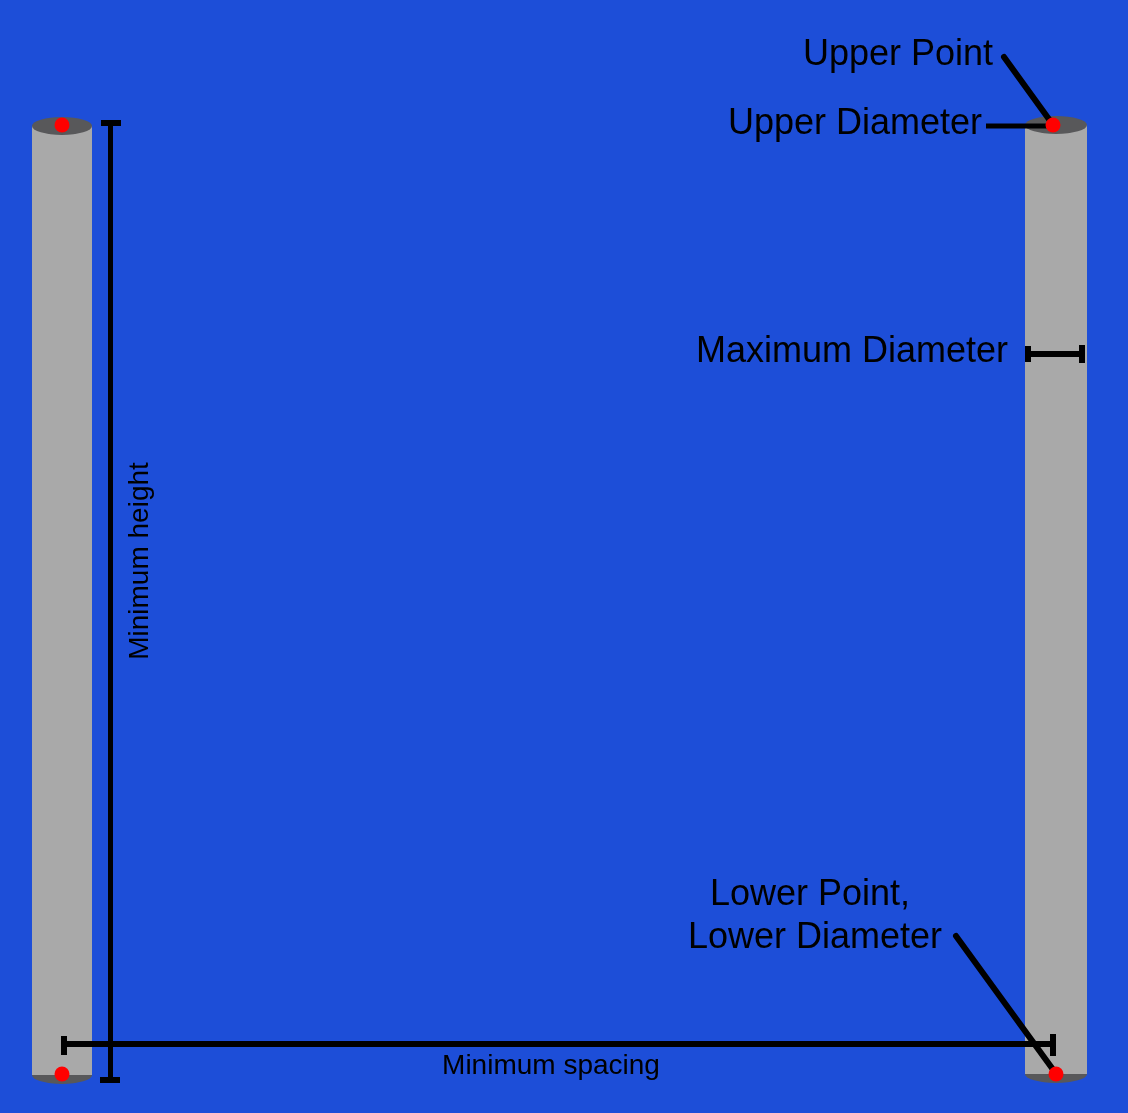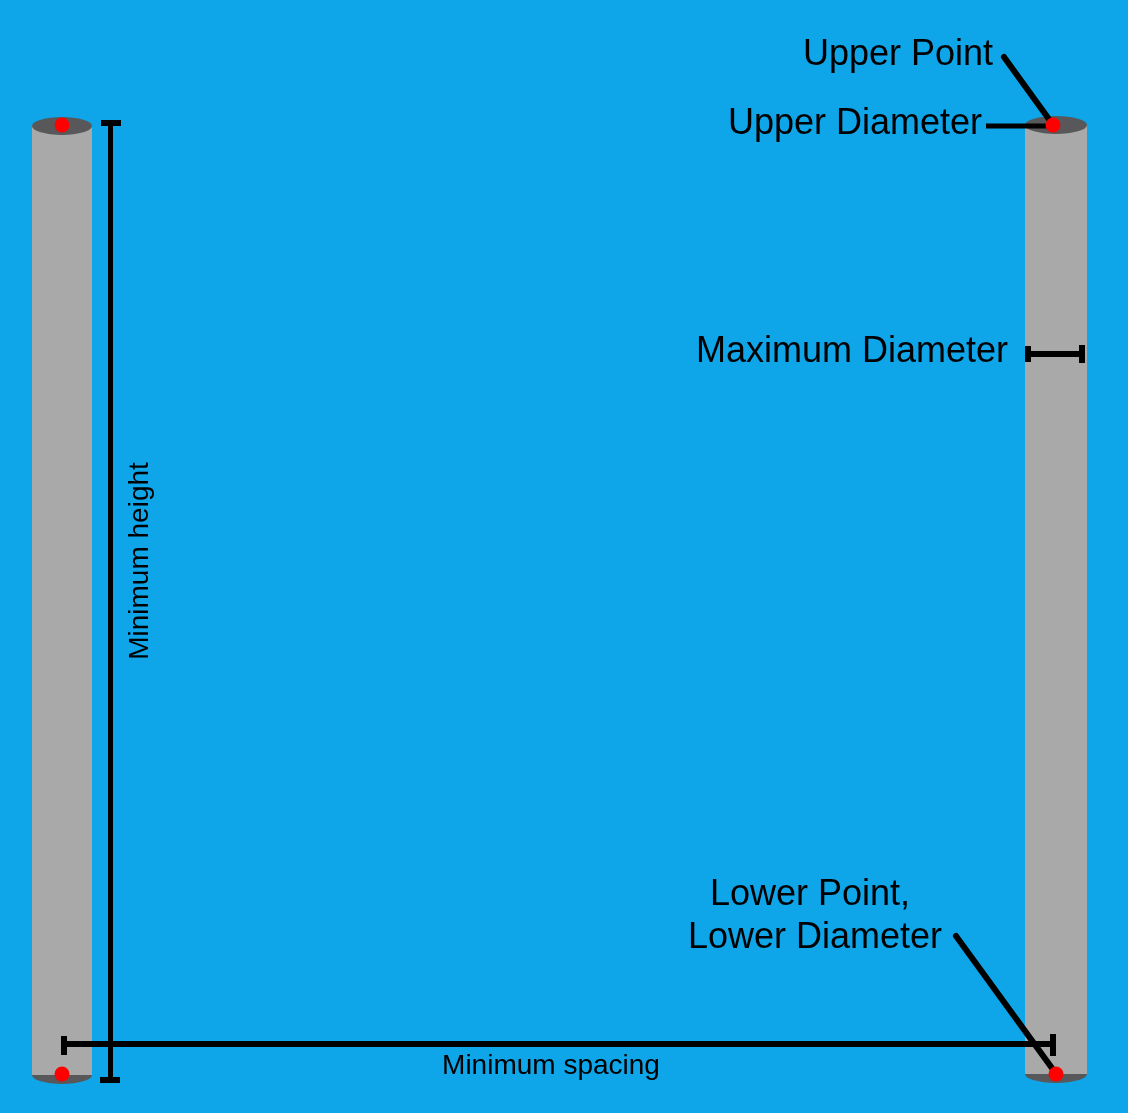--- a/index.html
+++ b/index.html
@@ -5,21 +5,21 @@
   html, body {
     margin: 0;
     padding: 0;
     background: #ffffff;
     font-family: "Liberation Sans", sans-serif;
   }
   .canvas {
     position: relative;
     width: 1128px;
     height: 1113px;
-    background: #0ea5e9;
+    background: #1d4ed8;
     overflow: hidden;
   }
   svg text {
     fill: #000000;
     font-family: "Liberation Sans", sans-serif;
   }
   .label-lg { font-size: 36px; }
   .label-sm { font-size: 28px; }
 </style>
 </head>

